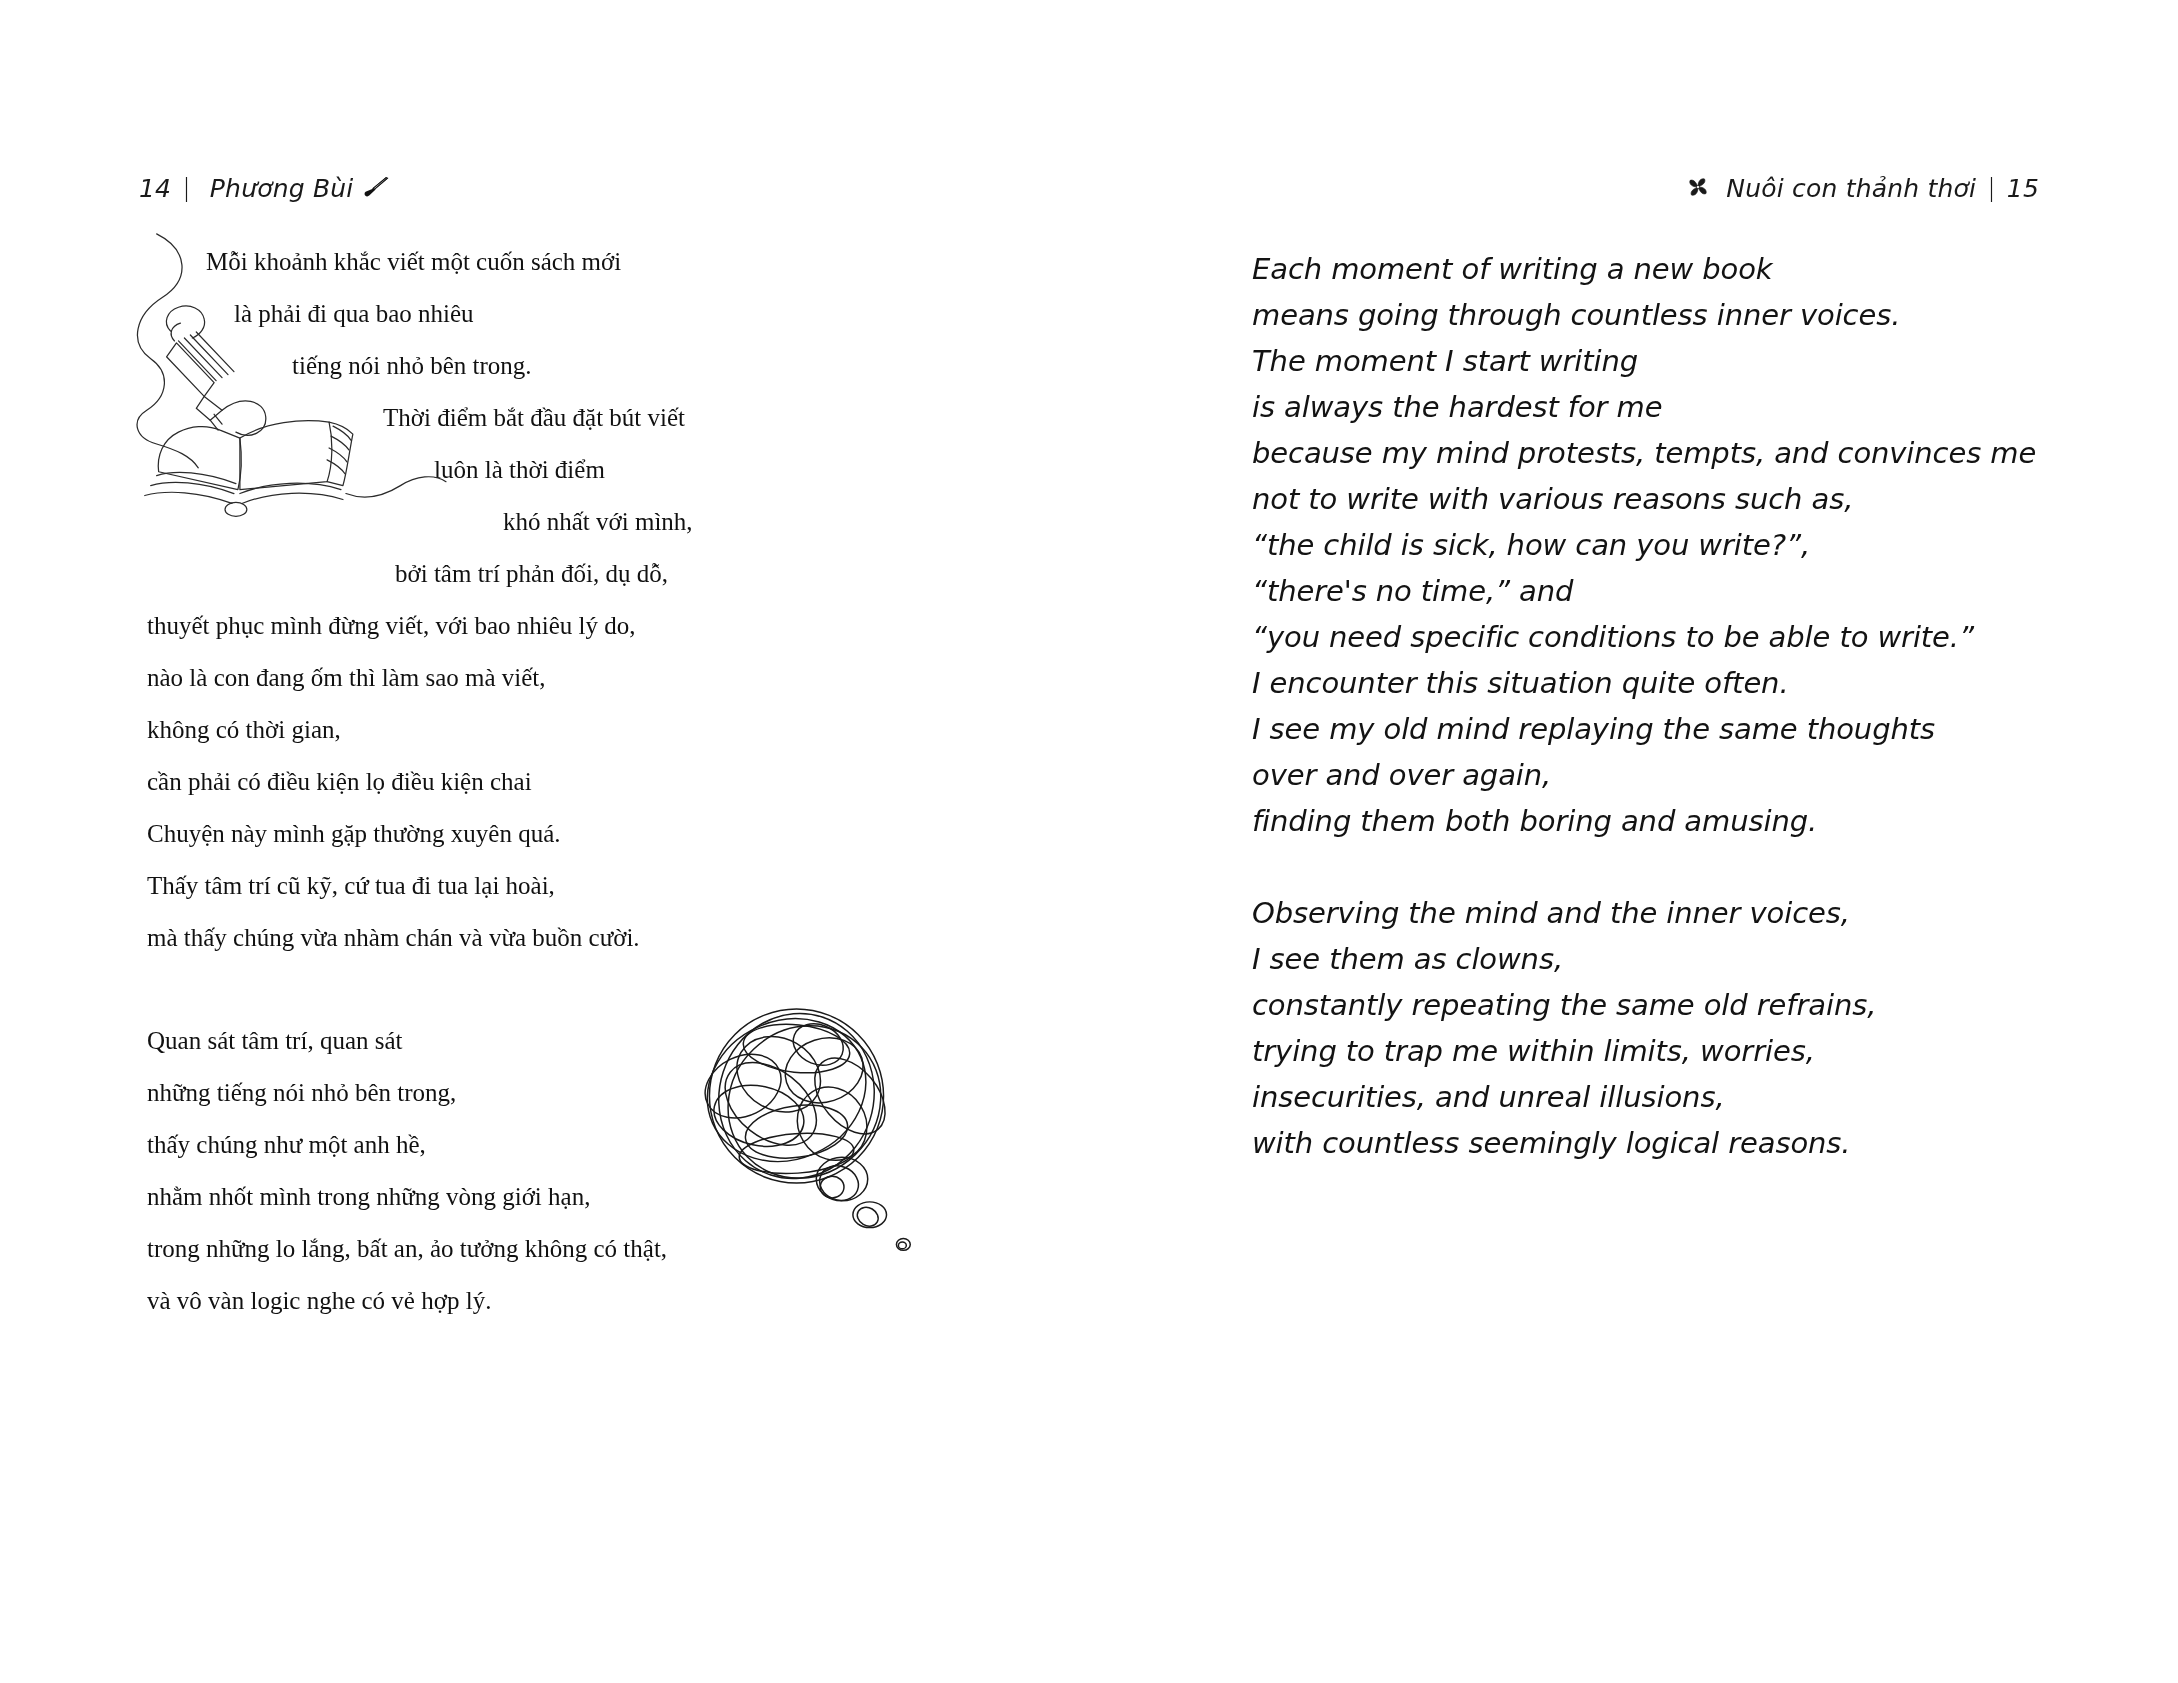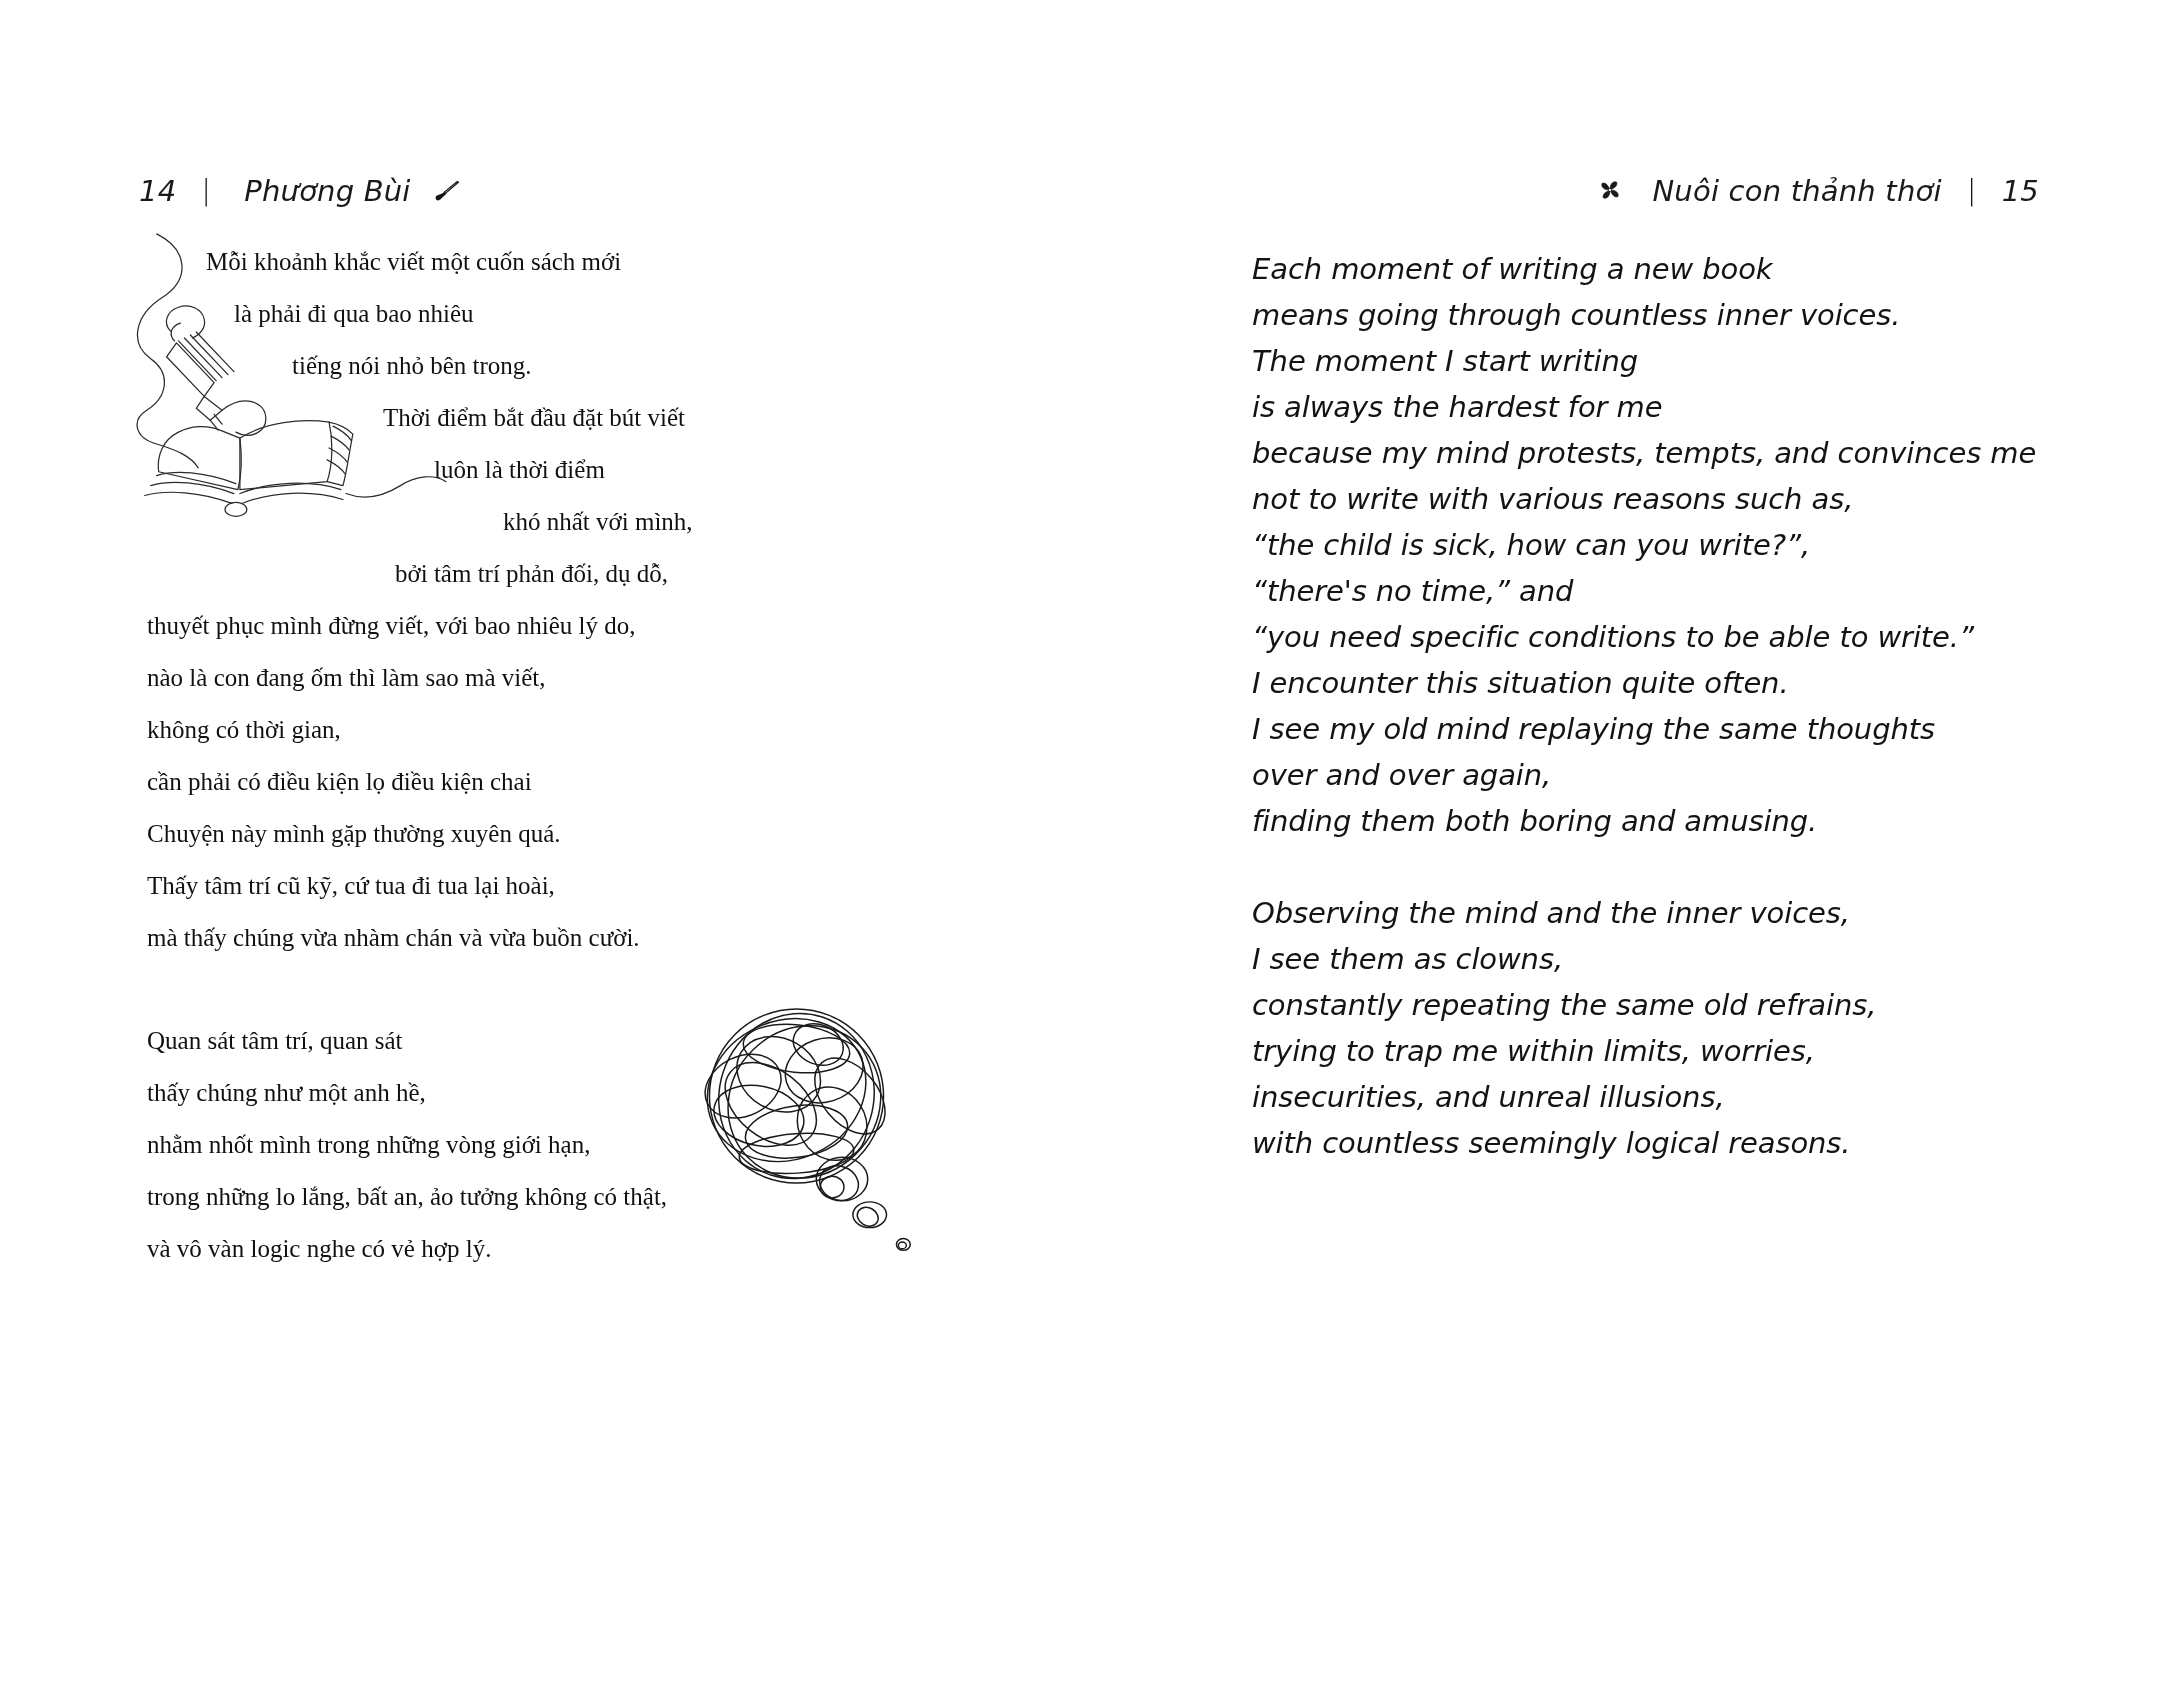--- a/index.html
+++ b/index.html
@@ -13,26 +13,26 @@
     height: 1683px;
     background: #ffffff;
     overflow: hidden;
   }
 
   
   .runhead {
     position: absolute;
     font-family: "DejaVu Sans", sans-serif;
     font-style: italic;
-    font-size: 29px;
+    font-size: 25px;
     color: #1a1a1a;
     white-space: nowrap;
     display: flex;
     align-items: center;
-    gap: 23px;
+    gap: 9px;
     letter-spacing: 0.2px;
   }
   .runhead-left  { left: 139px; top: 174px; }
   .runhead-right { right: 139px; top: 174px; }
 
   .runhead .folio { font-style: italic; }
   .runhead .rule {
     font-style: normal;
     font-weight: 300;
     padding: 0 2px;
@@ -131,20 +131,21 @@
         <div class="viet-line">không có thời gian,</div>
         <div class="viet-line">cần phải có điều kiện lọ điều kiện chai</div>
         <div class="viet-line">Chuyện này mình gặp thường xuyên quá.</div>
         <div class="viet-line">Thấy tâm trí cũ kỹ, cứ tua đi tua lại hoài,</div>
         <div class="viet-line">mà thấy chúng vừa nhàm chán và vừa buồn cười.</div>
       </div>
       <div class="viet-gap"></div>
 
       <div>
         <div class="viet-line">Quan sát tâm trí, quan sát</div>
+        <div class="viet-line">những tiếng nói nhỏ bên trong,</div>
         <div class="viet-line">thấy chúng như một anh hề,</div>
         <div class="viet-line">nhằm nhốt mình trong những vòng giới hạn,</div>
         <div class="viet-line">trong những lo lắng, bất an, ảo tưởng không có thật,</div>
         <div class="viet-line">và vô vàn logic nghe có vẻ hợp lý.</div>
       </div>
     </div>
 
     <div class="art art-pencil-book">
       <svg viewBox="0 0 330 330" width="327" height="327">
         <g fill="none" stroke="#2b2b2b" stroke-width="1.25" stroke-linecap="round" stroke-linejoin="round">

